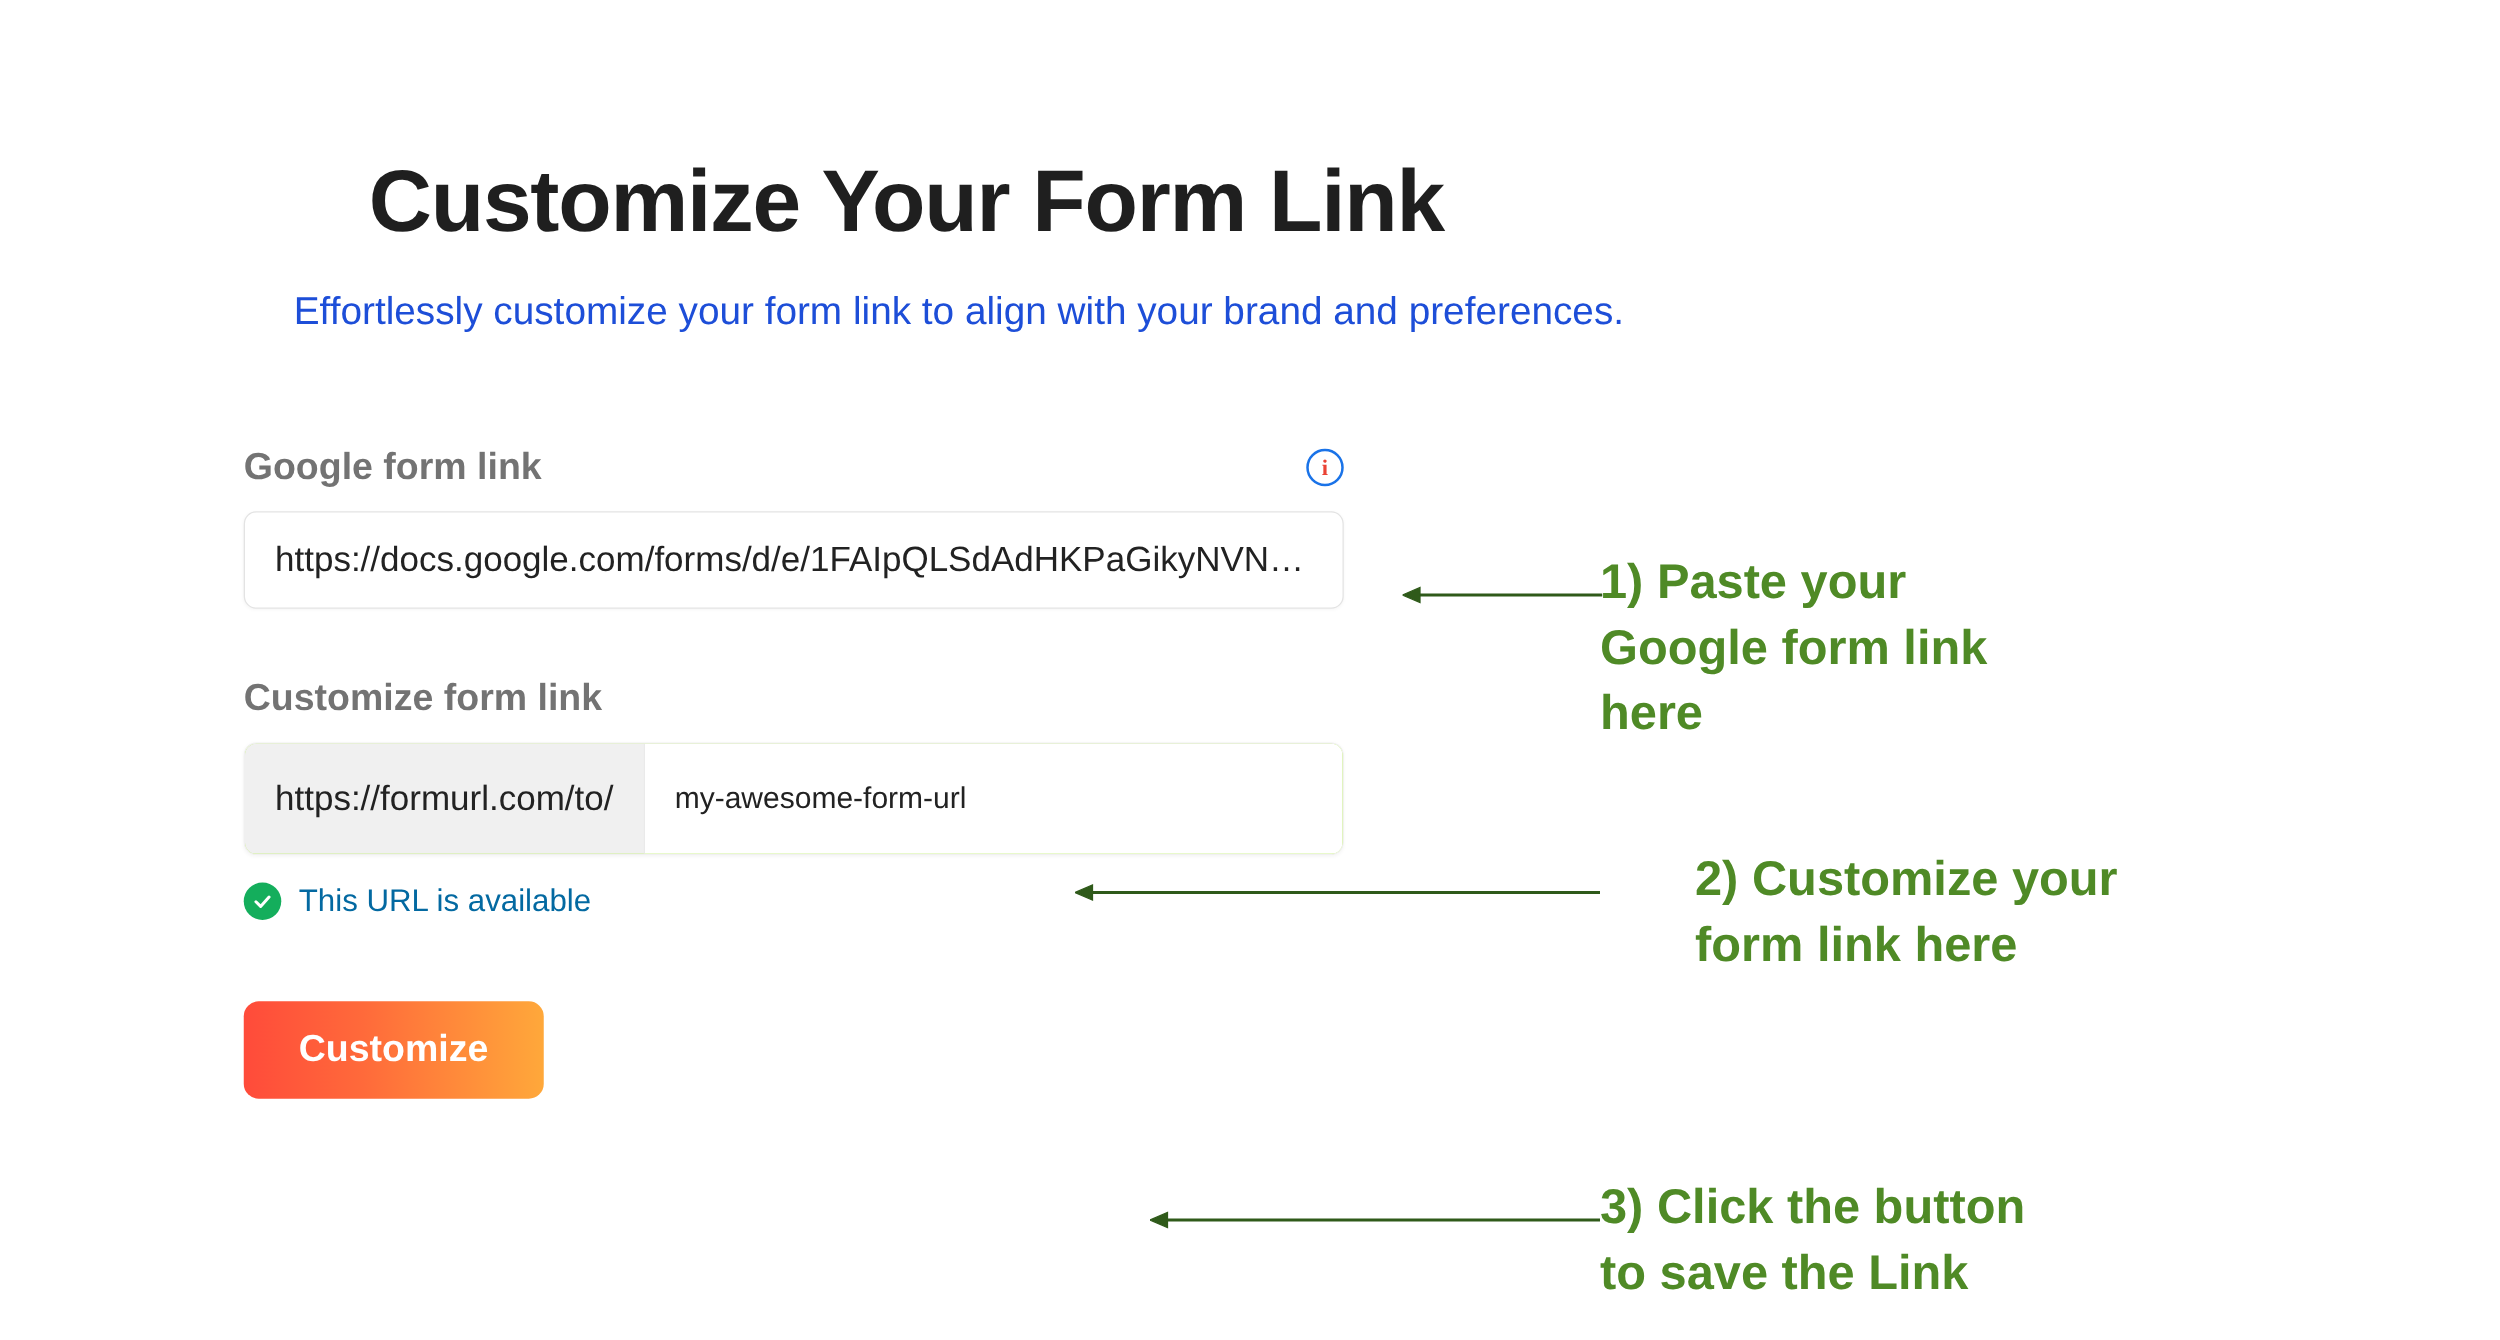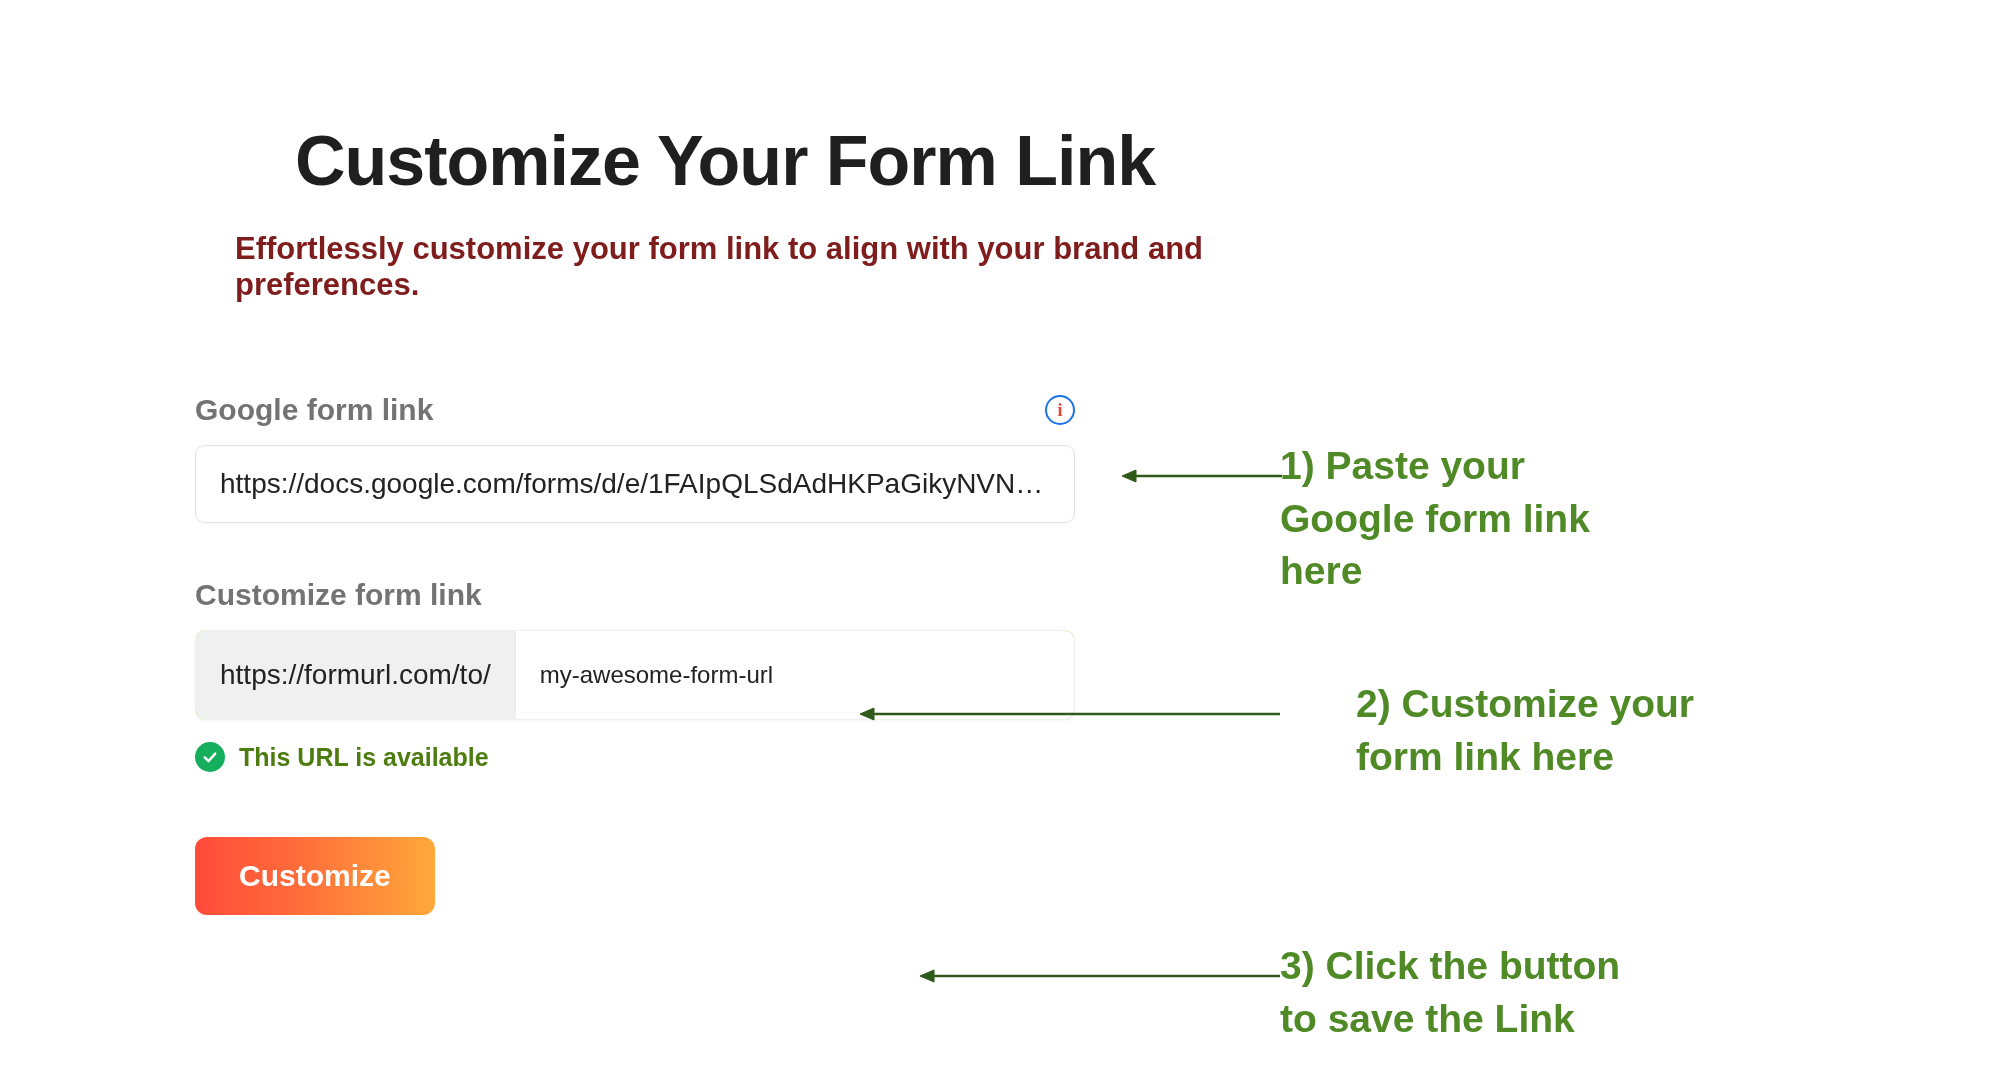--- a/index.html
+++ b/index.html
@@ -25,22 +25,22 @@
     .page-title {
       font-size: 70px;
       font-weight: 800;
       letter-spacing: -1px;
       color: #1f1f1f;
       margin-left: 100px;
       margin-bottom: 30px;
     }
     .subtitle {
       font-size: 31px;
-      color: #7f1d1d;
-      font-weight: 700;
+      color: #1d4ed8;
+      font-weight: 400;
       margin-bottom: 90px;
       margin-left: 40px;
     }
     .field-label-row {
       display: flex;
       justify-content: space-between;
       align-items: center;
       width: 880px;
       margin-bottom: 18px;
     }
@@ -123,22 +123,22 @@
       width: 30px;
       height: 30px;
       background: #14ae5c;
       border-radius: 50%;
       display: flex;
       align-items: center;
       justify-content: center;
     }
     .status-text {
       font-size: 25px;
-      color: #4d7c0f;
-      font-weight: 700;
+      color: #0369a1;
+      font-weight: 400;
     }
     .button-row {
       width: 880px;
       display: flex;
       margin-top: 65px;
     }
     .customize-button {
       background: linear-gradient(90deg, #ff4b3a 0%, #ff6a3a 40%, #ffa83a 100%);
       color: #fff;
       font-size: 30px;

